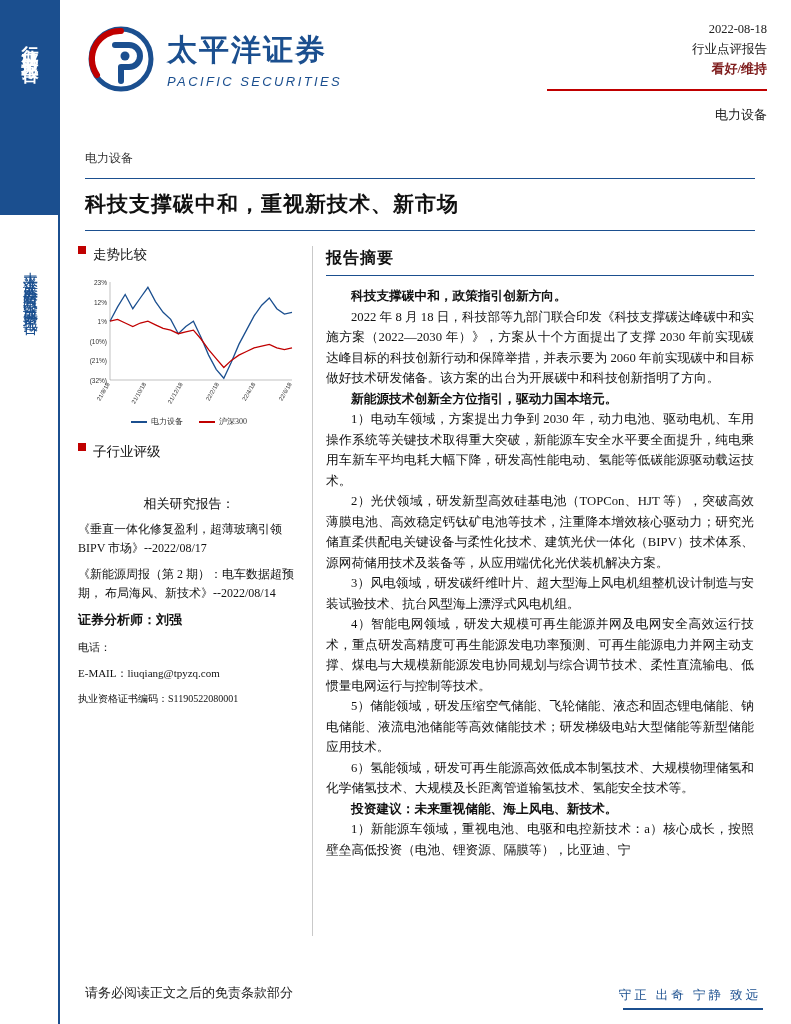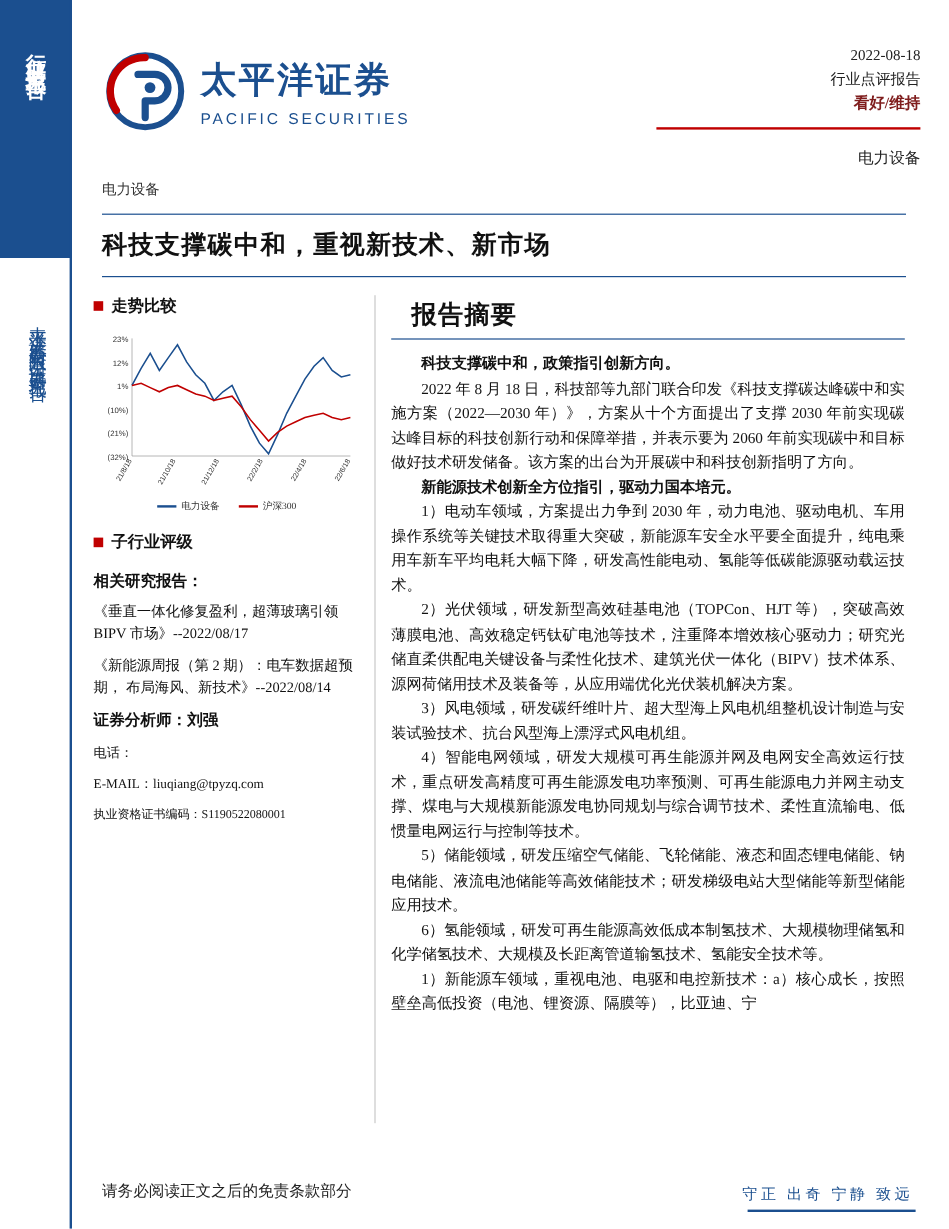--- a/index.html
+++ b/index.html
@@ -34,33 +34,34 @@
     writing-mode: vertical-rl;
     color: #1b4f8f; font-size: 15px; letter-spacing: 3px;
     font-family: "Liberation Serif", serif;
   }
   .band-divider {
     position: absolute; left: 58px; top: 0; width: 2px; height: 1024px;
     background: #1b4f8f;
   }
   
   .header {
-    position: absolute; left: 60px; top: 18px; width: 731px; height: 130px;
+    position: absolute; left: 60px; top: 1px; width: 731px; height: 130px;
   }
   .logo-wrap {
     position: absolute; left: 25px; top: 22px; display: flex; align-items: center;
   }
   .logo-mark { width: 72px; height: 72px; position: relative; }
   .brand-cn {
     font-size: 30px; color: #1b4f8f; font-weight: bold; letter-spacing: 2px;
     font-family: "Liberation Serif", serif;
   }
   .brand-en {
     font-size: 13px; color: #1b4f8f; letter-spacing: 2.4px; margin-top: 3px;
     font-family: "Liberation Sans", sans-serif;
+    font-style: italic;
   }
   .hdr-right {
     position: absolute; right: 24px; top: 18px; width: 220px; text-align: right;
     font-size: 12.5px; color: #222; line-height: 20px;
   }
   .hdr-right .rate { color: #7f1d1d; font-weight: bold; font-size: 13px; }
   .hdr-rule {
     position: absolute; right: 24px; top: 88px; width: 220px; height: 2px;
     background: #c00000;
   }
@@ -75,48 +76,47 @@
   .doc-title {
     position: absolute; left: 85px; top: 190px; width: 680px;
     font-size: 21px; font-weight: bold; color: #111; letter-spacing: 1px;
   }
   .title-rule-bot {
     position: absolute; left: 85px; top: 230px; width: 670px; height: 1px; background: #1b4f8f;
   }
   
   .leftcol { position: absolute; left: 78px; top: 246px; width: 222px; }
   .sec-head {
-    display: flex; align-items: center; gap: 7px;
-    font-size: 13.5px; font-weight: bold; color: #111; margin-bottom: 8px;
+    display: flex; align-items: flex-start; gap: 7px;
+    font-size: 13.5px; font-weight: normal; color: #111; margin-bottom: 8px;
   }
   .sq { width: 8px; height: 8px; background: #c00000; display: inline-block; }
   .chart-box {
     width: 222px; height: 140px; position: relative; margin-bottom: 4px;
   }
   .chart-legend {
     display: flex; justify-content: center; gap: 16px; font-size: 8px; color: #333;
     margin-top: 2px;
   }
   .lg { display: flex; align-items: center; gap: 4px; }
   .lg i { width: 16px; height: 2px; display: inline-block; }
   .sec-head2 { margin-top: 16px; }
-  .rel-title { font-size: 13px; font-weight: bold; color: #111; margin-top: 14px; }
+  .rel-title { font-size: 13px; font-weight: normal; color: #111; margin-top: 34px; text-align: center; }
   .rel-item { font-size: 12px; color: #111; line-height: 19px; margin-top: 7px; }
   .analyst { font-size: 13px; font-weight: bold; color: #111; margin-top: 8px; }
   .meta { font-size: 11px; color: #111; margin-top: 11px; }
   .meta.small { font-size: 10px; }
   .leftcol-rule {
     position: absolute; left: 312px; top: 246px; width: 1px; height: 690px; background: #c9c9c9;
   }
   
   .rightcol { position: absolute; left: 326px; top: 248px; width: 428px; }
   .abstract-title {
-    font-size: 21px; font-weight: bold; color: #111; letter-spacing: 1px;
+    font-size: 16px; font-weight: bold; color: #111; letter-spacing: 1px;
     margin-bottom: 6px;
-    margin-left: 17px;
   }
   .abs-rule { width: 428px; height: 1px; background: #1b4f8f; margin-bottom: 10px; }
   .p { font-size: 12.7px; line-height: 20.5px; color: #111; text-align: justify; }
   .p.bold { font-weight: bold; }
   .p.ind { text-indent: 25px; }
   
   .footer-note {
     position: absolute; left: 85px; bottom: 22px; font-size: 13px; color: #222;
   }
   .footer-motto {
@@ -231,19 +231,20 @@
   <div id="abs-body">
       <div class="p bold ind">科技支撑碳中和，政策指引创新方向。</div>
       <div class="p ind">2022 年 8 月 18 日，科技部等九部门联合印发《科技支撑碳达峰碳中和实施方案（2022—2030 年）》，方案从十个方面提出了支撑 2030 年前实现碳达峰目标的科技创新行动和保障举措，并表示要为 2060 年前实现碳中和目标做好技术研发储备。该方案的出台为开展碳中和科技创新指明了方向。</div>
       <div class="p bold ind">新能源技术创新全方位指引，驱动力国本培元。</div>
       <div class="p ind">1）电动车领域，方案提出力争到 2030 年，动力电池、驱动电机、车用操作系统等关键技术取得重大突破，新能源车安全水平要全面提升，纯电乘用车新车平均电耗大幅下降，研发高性能电动、氢能等低碳能源驱动载运技术。</div>
       <div class="p ind">2）光伏领域，研发新型高效硅基电池（TOPCon、HJT 等），突破高效薄膜电池、高效稳定钙钛矿电池等技术，注重降本增效核心驱动力；研究光储直柔供配电关键设备与柔性化技术、建筑光伏一体化（BIPV）技术体系、源网荷储用技术及装备等，从应用端优化光伏装机解决方案。</div>
       <div class="p ind">3）风电领域，研发碳纤维叶片、超大型海上风电机组整机设计制造与安装试验技术、抗台风型海上漂浮式风电机组。</div>
       <div class="p ind">4）智能电网领域，研发大规模可再生能源并网及电网安全高效运行技术，重点研发高精度可再生能源发电功率预测、可再生能源电力并网主动支撑、煤电与大规模新能源发电协同规划与综合调节技术、柔性直流输电、低惯量电网运行与控制等技术。</div>
       <div class="p ind">5）储能领域，研发压缩空气储能、飞轮储能、液态和固态锂电储能、钠电储能、液流电池储能等高效储能技术；研发梯级电站大型储能等新型储能应用技术。</div>
       <div class="p ind">6）氢能领域，研发可再生能源高效低成本制氢技术、大规模物理储氢和化学储氢技术、大规模及长距离管道输氢技术、氢能安全技术等。</div>
+      <div class="p bold ind">投资建议：未来重视储能、海上风电、新技术。</div>
       <div class="p ind">1）新能源车领域，重视电池、电驱和电控新技术：a）核心成长，按照壁垒高低投资（电池、锂资源、隔膜等），比亚迪、宁</div>
     </div>
 </div>
 
 <div class="footer-note">请务必阅读正文之后的免责条款部分</div>
 <div class="footer-motto">守正 出奇 宁静 致远</div>
 <div class="footer-rule"></div>
 
 </body></html>

